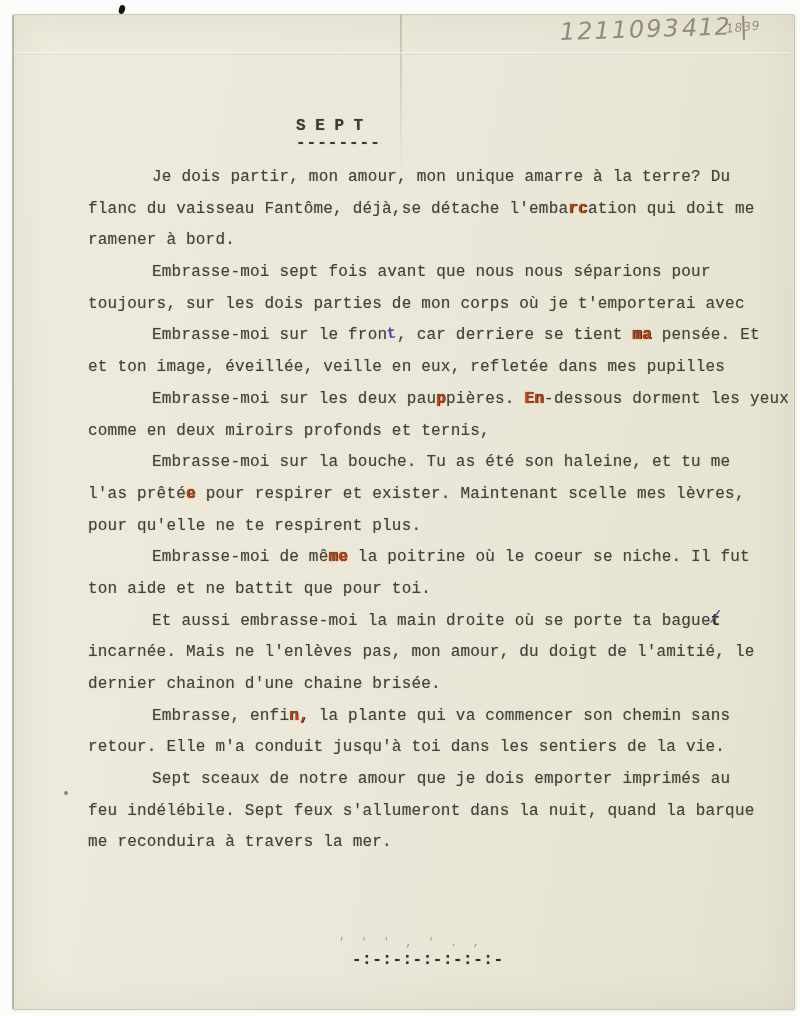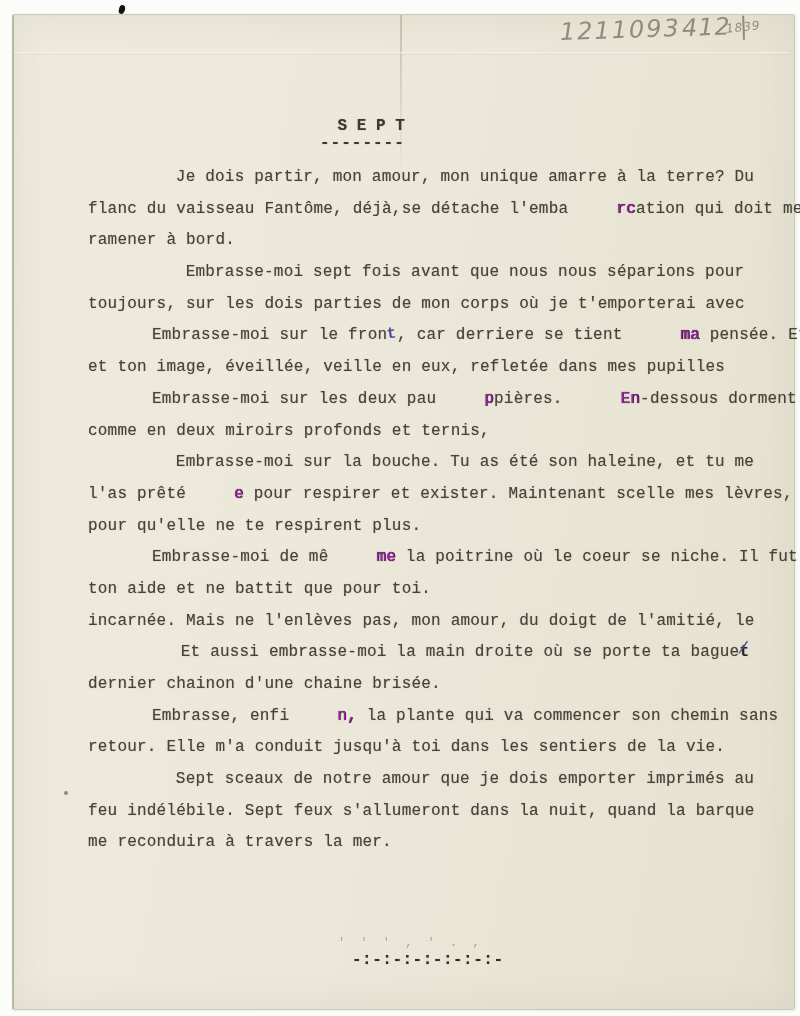--- a/index.html
+++ b/index.html
@@ -39,40 +39,40 @@
   .pencil{
     position:absolute;color:#918a7d;font-family:"DejaVu Sans",sans-serif;
     font-style:italic;letter-spacing:2px;transform:rotate(-2deg);
     white-space:nowrap;
   }
   .pencil-1{left:560px;top:16px;font-size:24px;}
   .pencil-2{left:682px;top:13px;font-size:24px;letter-spacing:1px;}
   .pencil-3{left:726px;top:20px;font-size:12px;transform:rotate(-6deg);letter-spacing:1px;}
 
   
-  .title-block{position:absolute;left:320px;top:116px;text-align:right;line-height:20px;}
+  .title-block{position:absolute;left:296px;top:116px;text-align:left;line-height:20px;}
   .doc-title{
     font-size:16px;font-weight:bold;color:#3c3930;
     text-shadow:0 0 1px rgba(60,57,48,0.6);white-space:pre;
   }
   .title-underline{
     font-size:16px;font-weight:bold;color:#3c3930;letter-spacing:1px;
     text-shadow:0 0 1px rgba(60,57,48,0.6);margin-top:-3px;white-space:pre;
   }
 
   
   .typed{
     position:absolute;left:88px;top:162px;width:690px;
     font-size:16px;line-height:31.7px;color:#474337;
     text-shadow:0 0 1px rgba(71,67,55,0.5);
     letter-spacing:0.2px;
   }
   .tline{white-space:pre;height:31.7px;}
-  .tline.indent{padding-left:64px;text-align:center;}
-  .seg-over{font-weight:normal;color:#a21caf;text-shadow:0.6px 0 0 #1b1914, 0 0 1px #1b1914;margin-left:48px;}
+  .tline.indent{padding-left:64px;}
+  .seg-over{font-weight:bold;color:#c2410c;text-shadow:0.6px 0 0 #1b1914, 0 0 1px #1b1914;}
   .seg-ink{
     color:#4a4da6;font-weight:bold;display:inline-block;
     transform:rotate(-7deg) translateY(-1px);text-shadow:none;
   }
   .seg-ink-strike{position:relative;font-weight:bold;color:#2a2720;display:inline-block;}
   .seg-ink-strike::after{
     content:"\2044";position:absolute;left:-2px;top:-4px;
     color:#4a4da6;font-weight:bold;font-size:20px;transform:rotate(6deg);
     text-shadow:none;
   }
@@ -116,22 +116,22 @@
         <div class="tline"><span class="seg">toujours, sur les dois parties de mon corps où je t'emporterai avec</span></div>
         <div class="tline indent"><span class="seg">Embrasse-moi sur le fron</span><span class="seg seg-ink">t</span><span class="seg">, car derriere se tient </span><span class="seg seg-over">ma</span><span class="seg"> pensée. Et</span></div>
         <div class="tline"><span class="seg">et ton image, éveillée, veille en eux, refletée dans mes pupilles</span></div>
         <div class="tline indent"><span class="seg">Embrasse-moi sur les deux pau</span><span class="seg seg-over">p</span><span class="seg">pières. </span><span class="seg seg-over">En</span><span class="seg">-dessous dorment les yeux</span></div>
         <div class="tline"><span class="seg">comme en deux miroirs profonds et ternis,</span></div>
         <div class="tline indent"><span class="seg">Embrasse-moi sur la bouche. Tu as été son haleine, et tu me</span></div>
         <div class="tline"><span class="seg">l'as prêté</span><span class="seg seg-over">e</span><span class="seg"> pour respirer et exister. Maintenant scelle mes lèvres,</span></div>
         <div class="tline"><span class="seg">pour qu'elle ne te respirent plus.</span></div>
         <div class="tline indent"><span class="seg">Embrasse-moi de mê</span><span class="seg seg-over">me</span><span class="seg"> la poitrine où le coeur se niche. Il fut</span></div>
         <div class="tline"><span class="seg">ton aide et ne battit que pour toi.</span></div>
+        <div class="tline indent"><span class="seg">Et aussi embrasse-moi la main droite où se porte ta bague</span><span class="seg seg-ink-strike">t</span></div>
         <div class="tline"><span class="seg">incarnée. Mais ne l'enlèves pas, mon amour, du doigt de l'amitié, le</span></div>
-        <div class="tline indent"><span class="seg">Et aussi embrasse-moi la main droite où se porte ta bague</span><span class="seg seg-ink-strike">t</span></div>
         <div class="tline"><span class="seg">dernier chainon d'une chaine brisée.</span></div>
         <div class="tline indent"><span class="seg">Embrasse, enfi</span><span class="seg seg-over">n,</span><span class="seg"> la plante qui va commencer son chemin sans</span></div>
         <div class="tline"><span class="seg">retour. Elle m'a conduit jusqu'à toi dans les sentiers de la vie.</span></div>
         <div class="tline indent"><span class="seg">Sept sceaux de notre amour que je dois emporter imprimés au</span></div>
         <div class="tline"><span class="seg">feu indélébile. Sept feux s'allumeront dans la nuit, quand la barque</span></div>
         <div class="tline"><span class="seg">me reconduira à travers la mer.</span></div>
       </div>
   </div>
 
   <div class="faint-marks">' ' ' , ' . ,</div>

